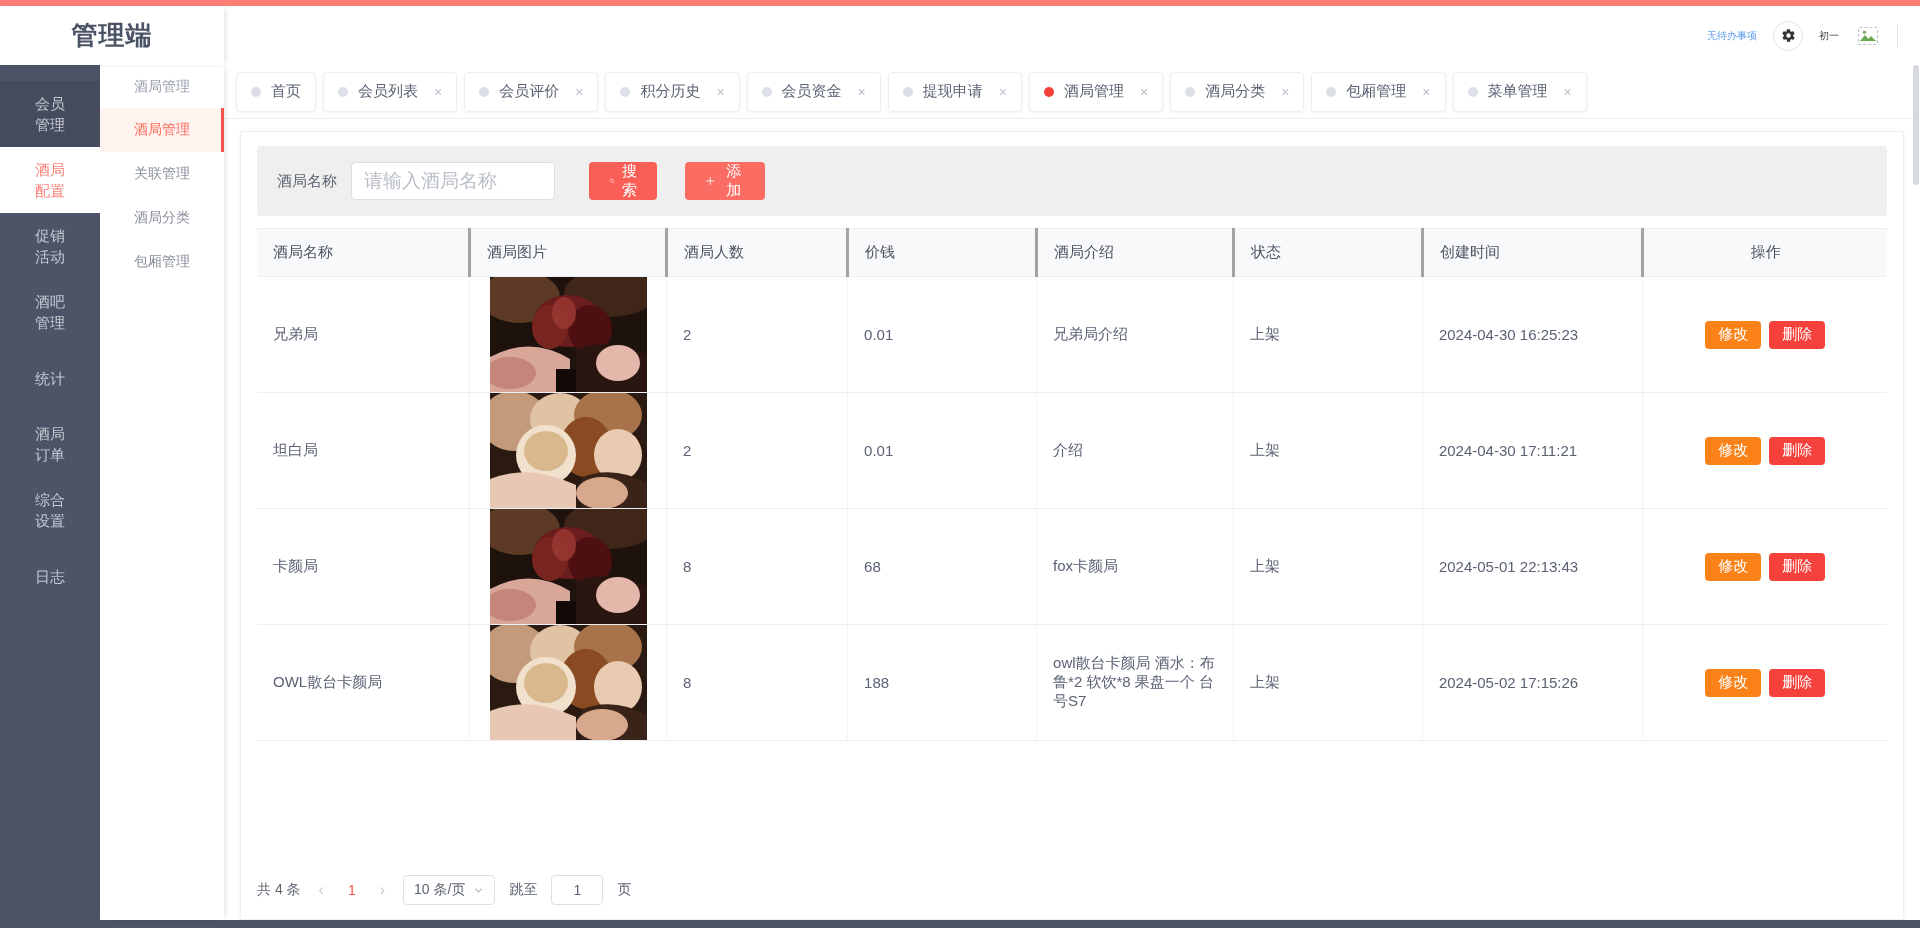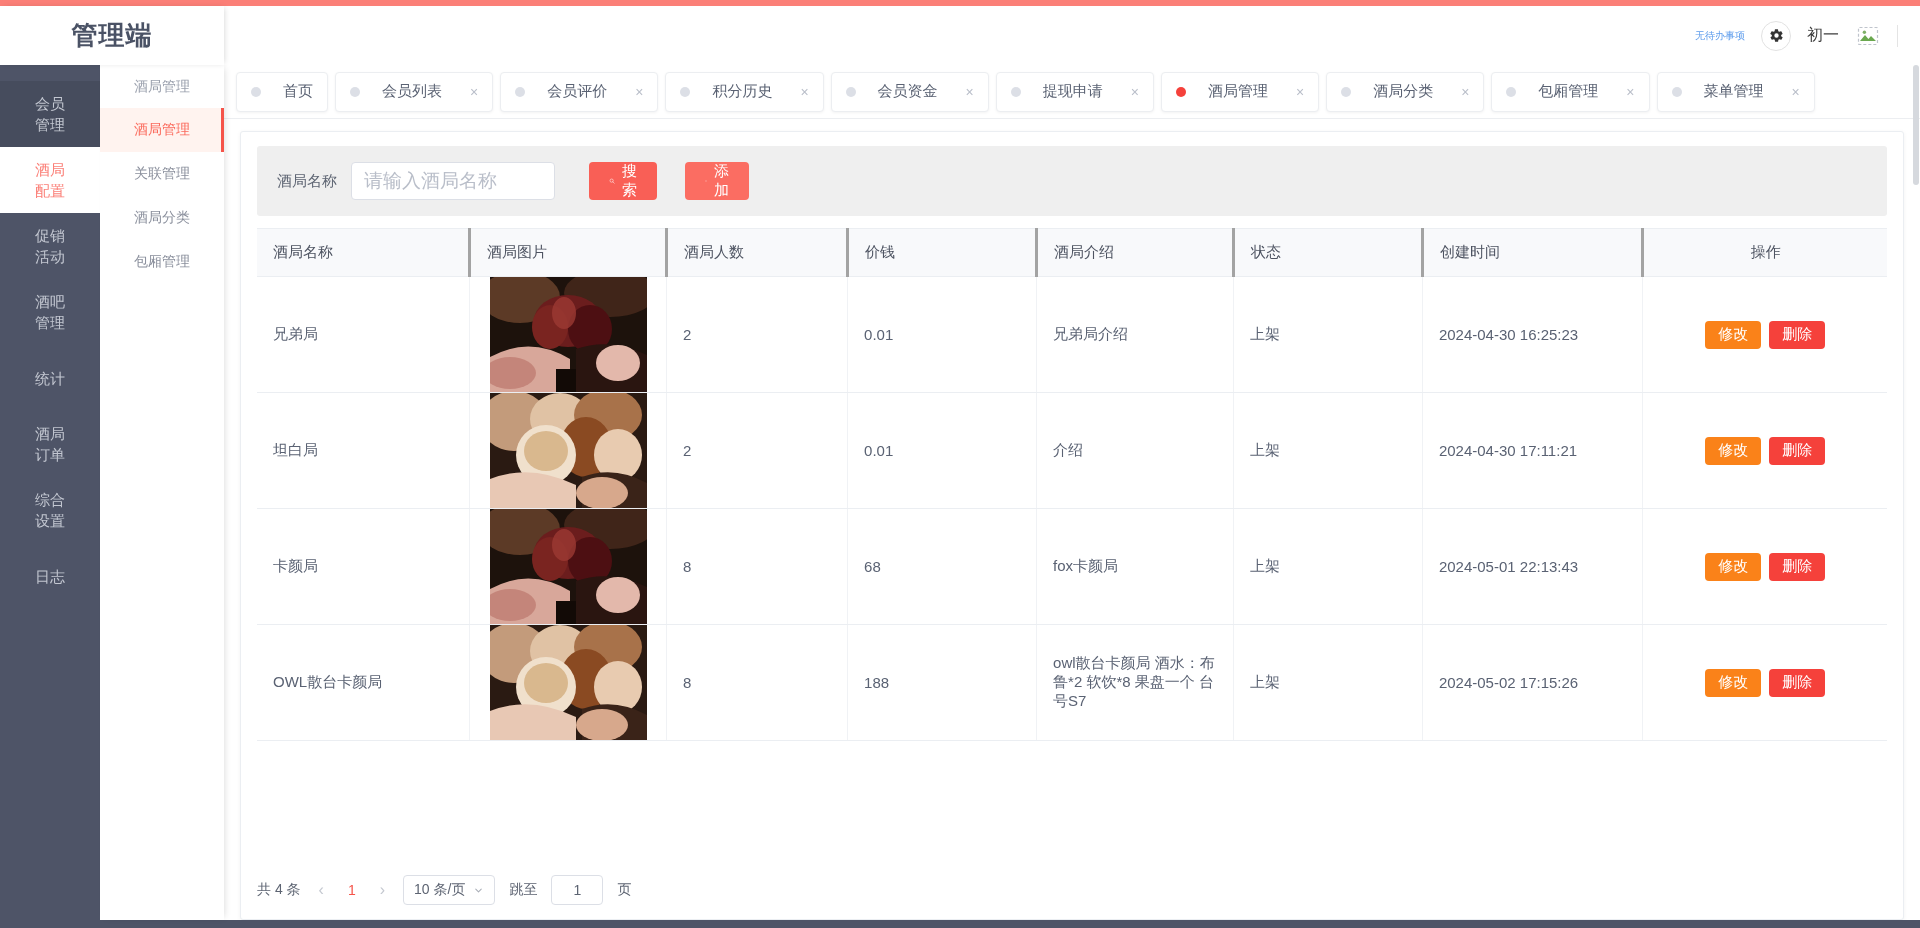--- a/index.html
+++ b/index.html
@@ -23,21 +23,21 @@
     background: #ffffff; box-shadow: 2px 0 6px -2px rgba(0,0,0,.18);
     position: relative; z-index: 5;
   }
   .logo-text { font-size: 26px; font-weight: bold; color: #4a5265; letter-spacing: 1px; }
   .header-right { margin-left: auto; display: flex; align-items: center; gap: 16px; padding-right: 22px; }
   .todo-link { color: #5d9cec; font-size: 10px; cursor: pointer; }
   .gear-btn {
     width: 30px; height: 30px; border-radius: 50%; border: 1px solid #e2e2e2;
     display: flex; align-items: center; justify-content: center; cursor: pointer; background: #fff;
   }
-  .user-name { font-size: 16px; color: #3c3c3c; }
+  .user-name { font-size: 10px; color: #3c3c3c; }
   .avatar-broken {
     width: 26px; height: 26px; display: flex; align-items: center; justify-content: center;
   }
   .divider-v { width: 1px; height: 22px; background: #e4e4e4; }
 
   
   .body-row { display: flex; flex: 1 1 auto; min-height: 0; }
 
   
   .sidebar1 {
@@ -73,21 +73,21 @@
 
   
   .main { flex: 1 1 auto; display: flex; flex-direction: column; min-width: 0; background: #ffffff; }
 
   
   .tabbar {
     height: 54px; flex: 0 0 54px; display: flex; align-items: center; gap: 7px;
     padding: 0 10px 0 12px; background: #ffffff; border-bottom: 1px solid #eceef1; overflow: hidden;
   }
   .tab {
-    height: 40px; display: flex; align-items: center; gap: 22px; padding: 0 14px;
+    height: 40px; display: flex; align-items: center; gap: 10px; padding: 0 14px;
     background: #ffffff; border: 1px solid #eceef1; border-radius: 4px;
     font-size: 15px; color: #5a6273; cursor: pointer; white-space: nowrap;
     box-shadow: 0 1px 3px rgba(0,0,0,.05);
   }
   .tab .dot { width: 10px; height: 10px; border-radius: 50%; background: #dcdfe6; flex: 0 0 10px; }
   .tab.active .dot { background: #f5413b; }
   .tab .x { color: #b9bec9; font-size: 14px; margin-left: 6px; }
 
   
   .content { flex: 1 1 auto; padding: 12px 16px 0 16px; min-height: 0; display: flex; }
@@ -108,21 +108,21 @@
     background: #fff; padding: 0 12px; font-size: 19px; color: #4a4a4a; outline: none;
     font-family: inherit;
   }
   .filter-input::placeholder { color: #b9bec9; }
   .btn {
     height: 38px; border: none; border-radius: 4px; color: #fff; font-size: 15px;
     display: inline-flex; align-items: center; justify-content: center; gap: 7px;
     cursor: pointer; font-family: inherit; padding: 0 20px;
   }
   .btn-search { background: #f95f56; margin-left: 20px; width: 68px; }
-  .btn-add { background: #fb6d62; width: 64px; margin-left: 14px; }
+  .btn-add { background: #fb6d62; width: 80px; margin-left: 14px; }
 
   
   .table-wrap { flex: 1 1 auto; min-height: 0; overflow: hidden; margin-top: 12px; }
   table { width: 100%; border-collapse: collapse; table-layout: fixed; }
   thead th {
     background: #f8f9fb; color: #4d5361; font-size: 15px; font-weight: normal; text-align: left;
     padding: 14px 16px; border-bottom: 1px solid #ebeef2; border-top: 1px solid #ebeef2;
   }
   thead th + th { border-left: 3px solid #a3a3a3; }
   tbody td {

